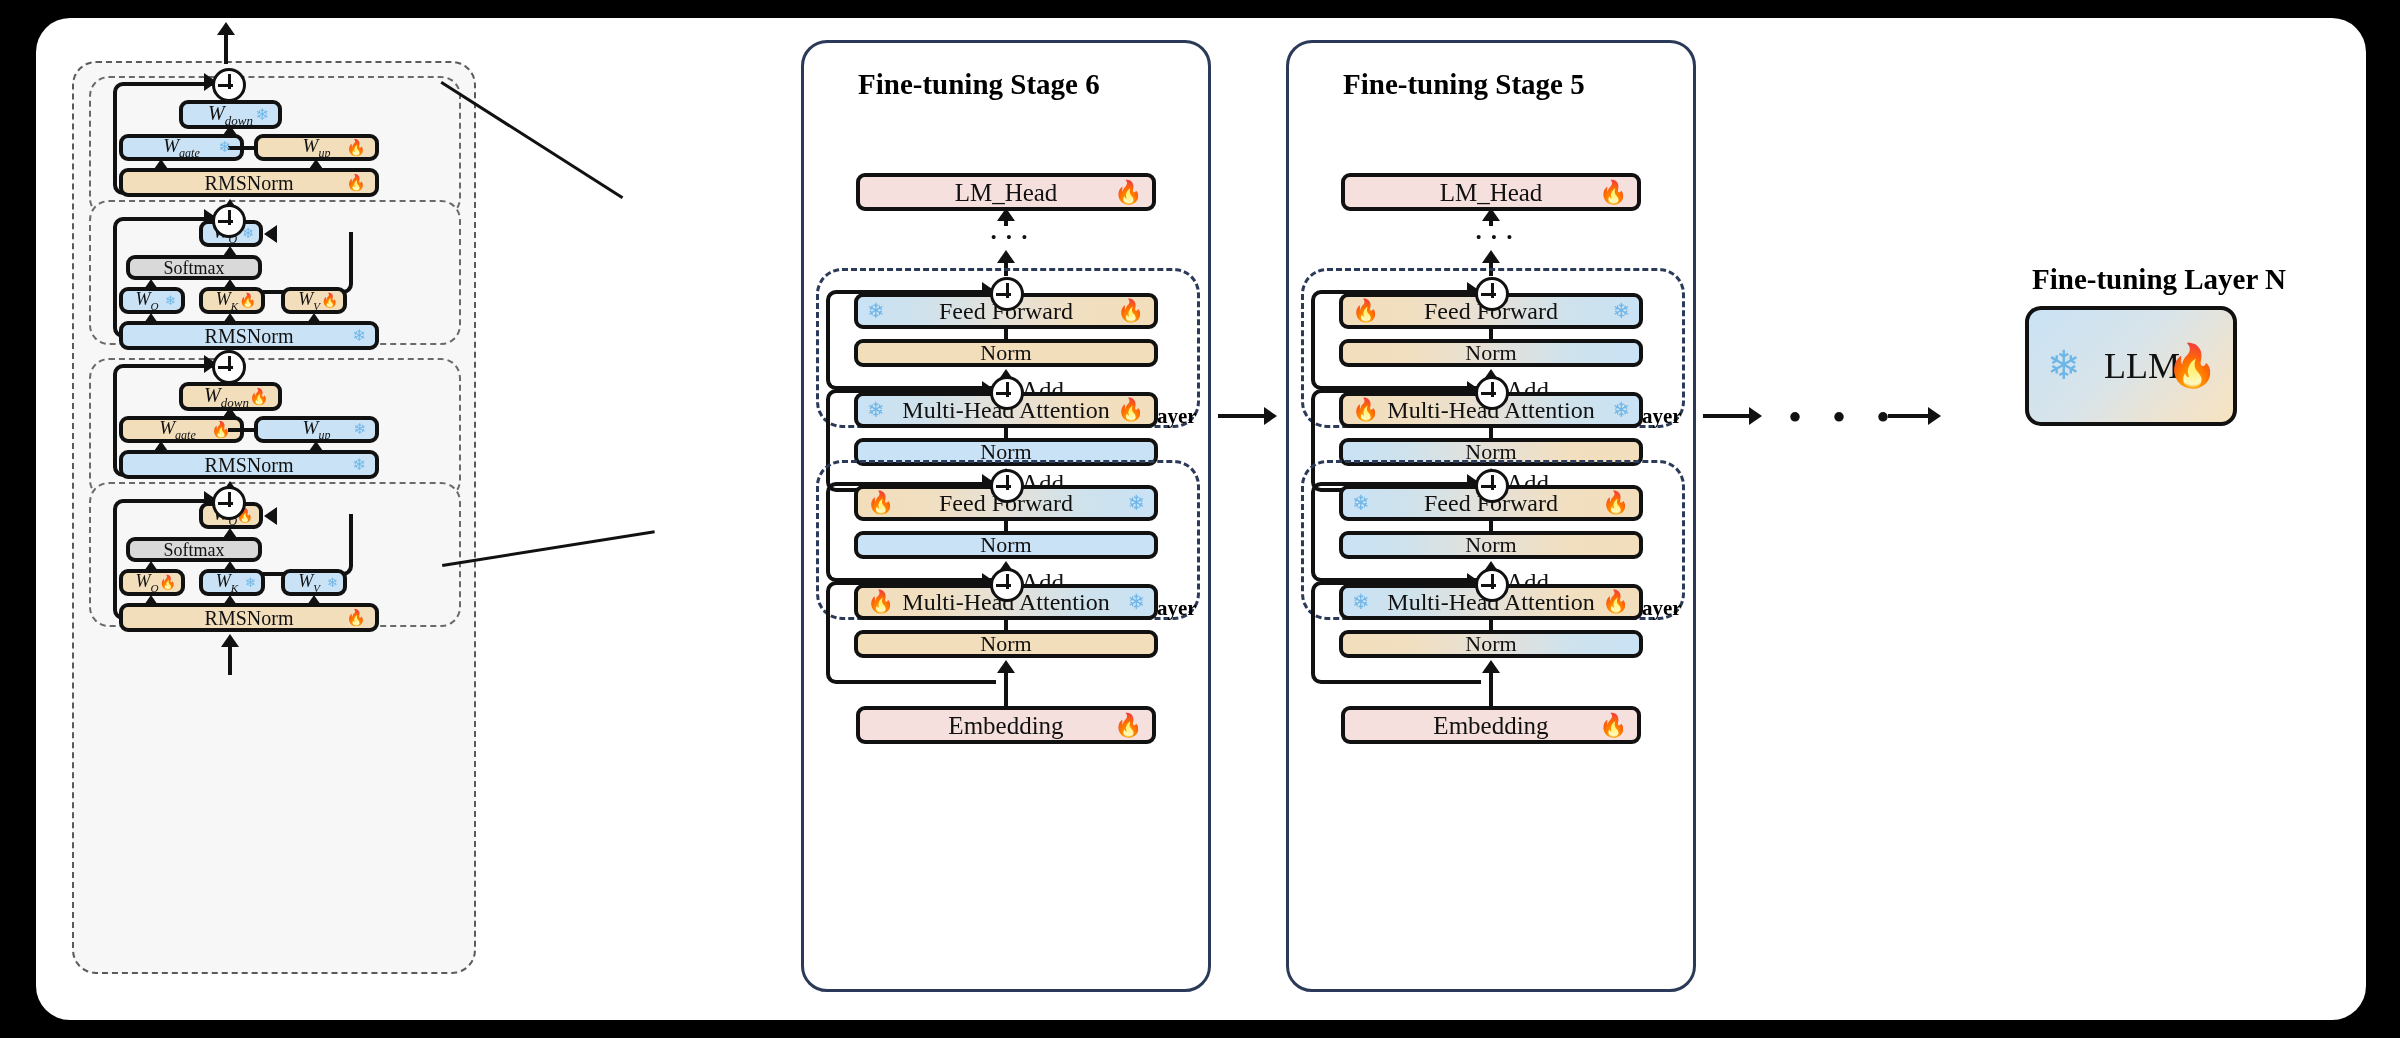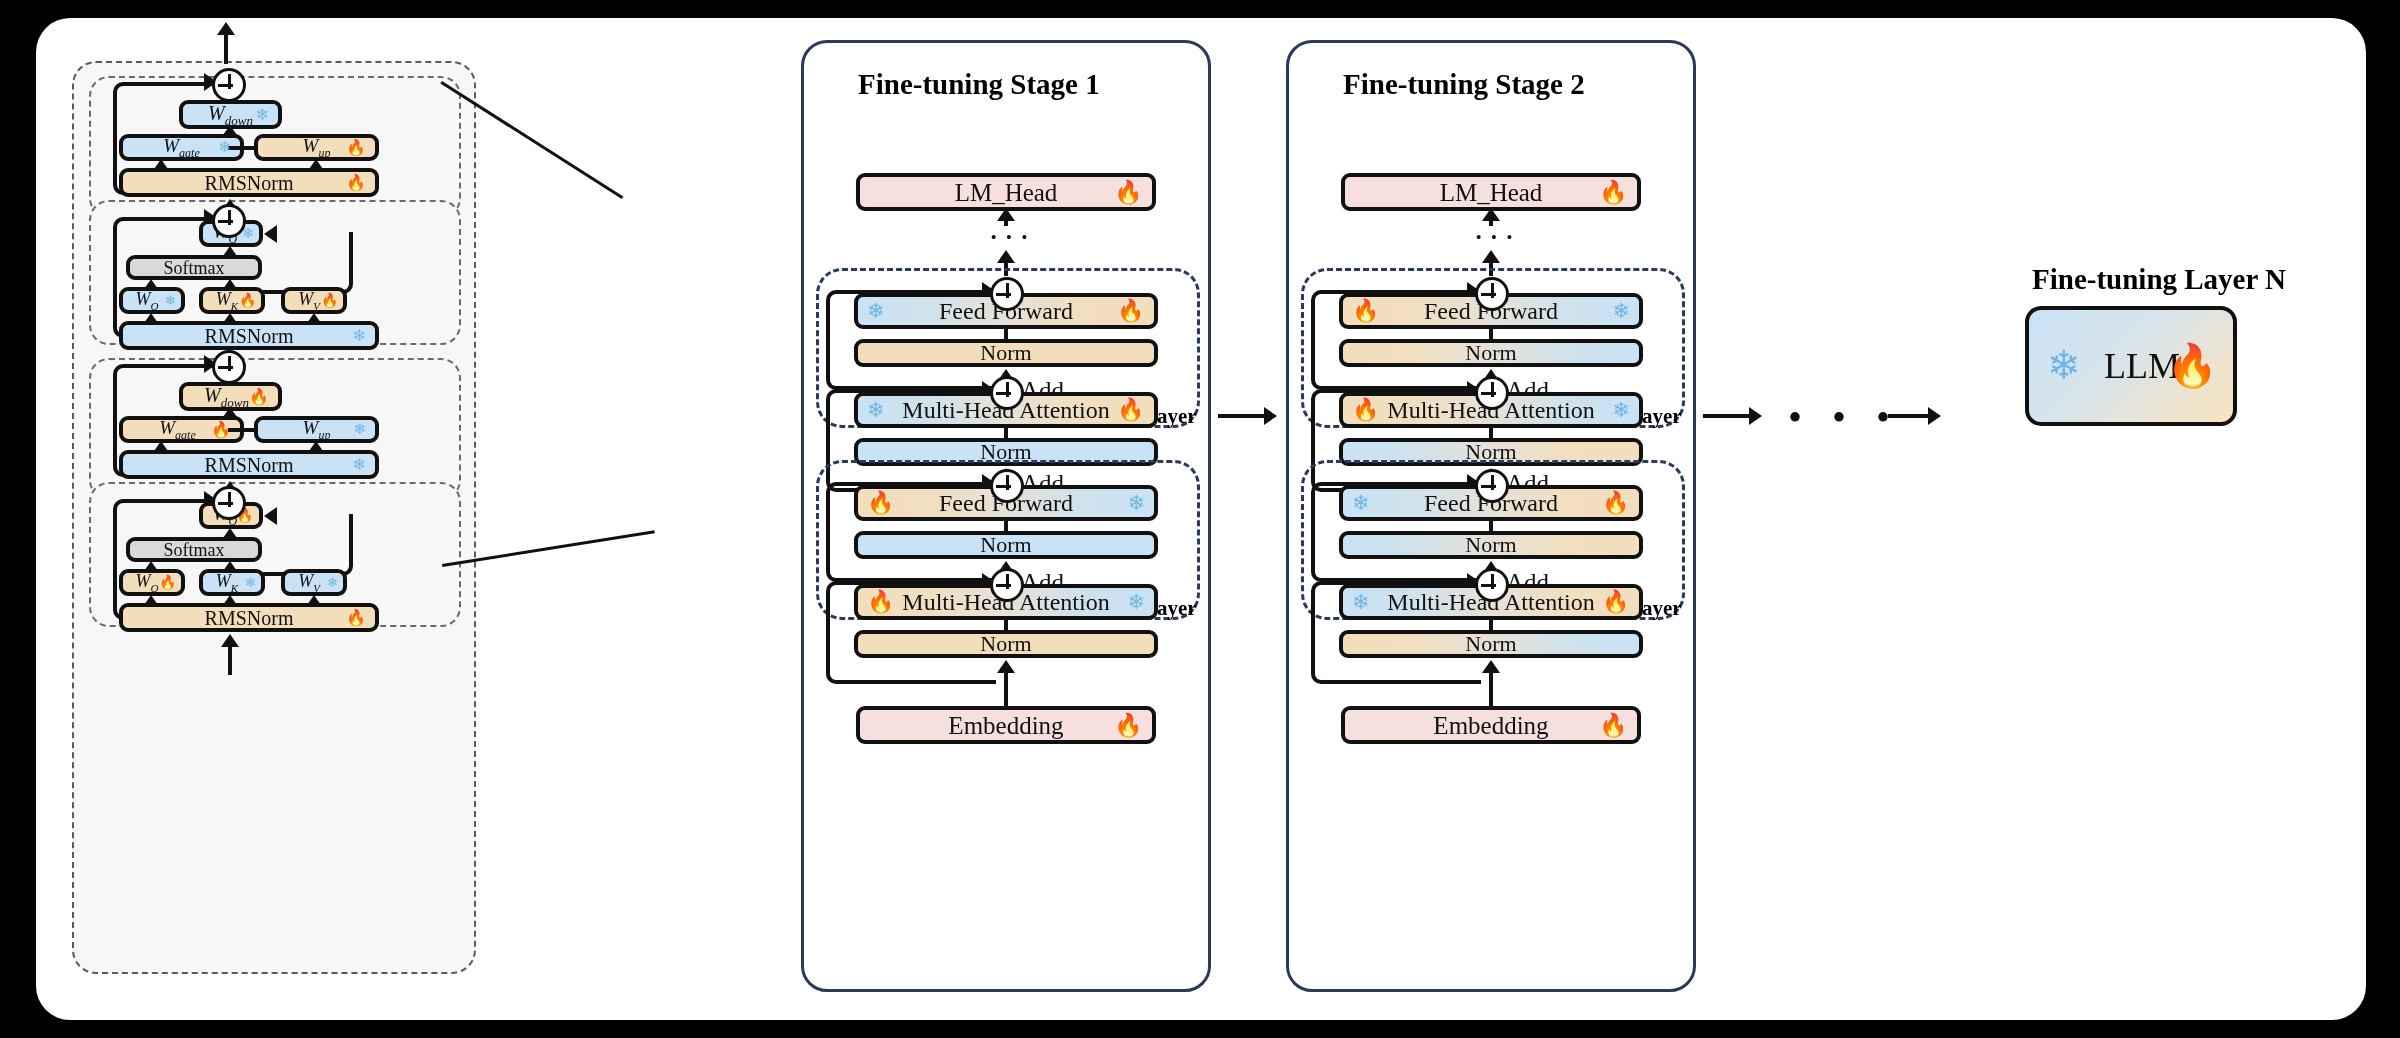--- a/index.html
+++ b/index.html
@@ -235,21 +235,21 @@
     <span class="lbl">RMSNorm</span>
     <span class="ic r fire" style="font-size:16px;">🔥</span>
   </div>
   <div class="ln vln" style="left:192px;top:621px;height:36px;"></div>
   <div class="arrow-up" style="left:185px;top:616px;"></div>
 
   <div class="diagl" style="left:406px;top:63px;width:215px;transform:rotate(32.5deg);"></div>
   <div class="diagl" style="left:406px;top:546px;width:215px;transform:rotate(-9deg);"></div>
 
   <div class="stage-frame" style="left:765px;top:22px;width:410px;height:952px;"></div>
-  <div class="stage-title" style="left:822px;top:50px;">Fine-tuning Stage 1</div>
+  <div class="stage-title" style="left:822px;top:50px;">Fine-tuning Stage 6</div>
 
   <div class="node c-pink" style="left:820px;top:155px;width:300px;height:38px;font-size:25px;">
     <span class="lbl">LM_Head</span>
     <span class="ic r fire" style="font-size:23px;">🔥</span>
   </div>
   <div class="ln vln" style="left:968px;top:194px;height:14px;"></div>
   <div class="arrow-up" style="left:961px;top:190px;"></div>
   <div class="dots-v" style="left:952px;top:202px;">···</div>
   <div class="ln vln" style="left:968px;top:236px;height:22px;"></div>
   <div class="arrow-up" style="left:961px;top:232px;"></div>
@@ -329,21 +329,21 @@
 
   <div class="node c-pink" style="left:820px;top:688px;width:300px;height:38px;font-size:25px;">
     <span class="lbl">Embedding</span>
     <span class="ic r fire" style="font-size:23px;">🔥</span>
   </div>
 
   <div class="ln hln" style="left:1182px;top:396px;width:48px;"></div>
   <div class="arrow-right" style="left:1228px;top:389px;"></div>
 
   <div class="stage-frame" style="left:1250px;top:22px;width:410px;height:952px;"></div>
-  <div class="stage-title" style="left:1307px;top:50px;">Fine-tuning Stage 2</div>
+  <div class="stage-title" style="left:1307px;top:50px;">Fine-tuning Stage 5</div>
 
   <div class="node c-pink" style="left:1305px;top:155px;width:300px;height:38px;font-size:25px;">
     <span class="lbl">LM_Head</span>
     <span class="ic r fire" style="font-size:23px;">🔥</span>
   </div>
   <div class="ln vln" style="left:1453px;top:194px;height:14px;"></div>
   <div class="arrow-up" style="left:1446px;top:190px;"></div>
   <div class="dots-v" style="left:1437px;top:202px;">···</div>
   <div class="ln vln" style="left:1453px;top:236px;height:22px;"></div>
   <div class="arrow-up" style="left:1446px;top:232px;"></div>

